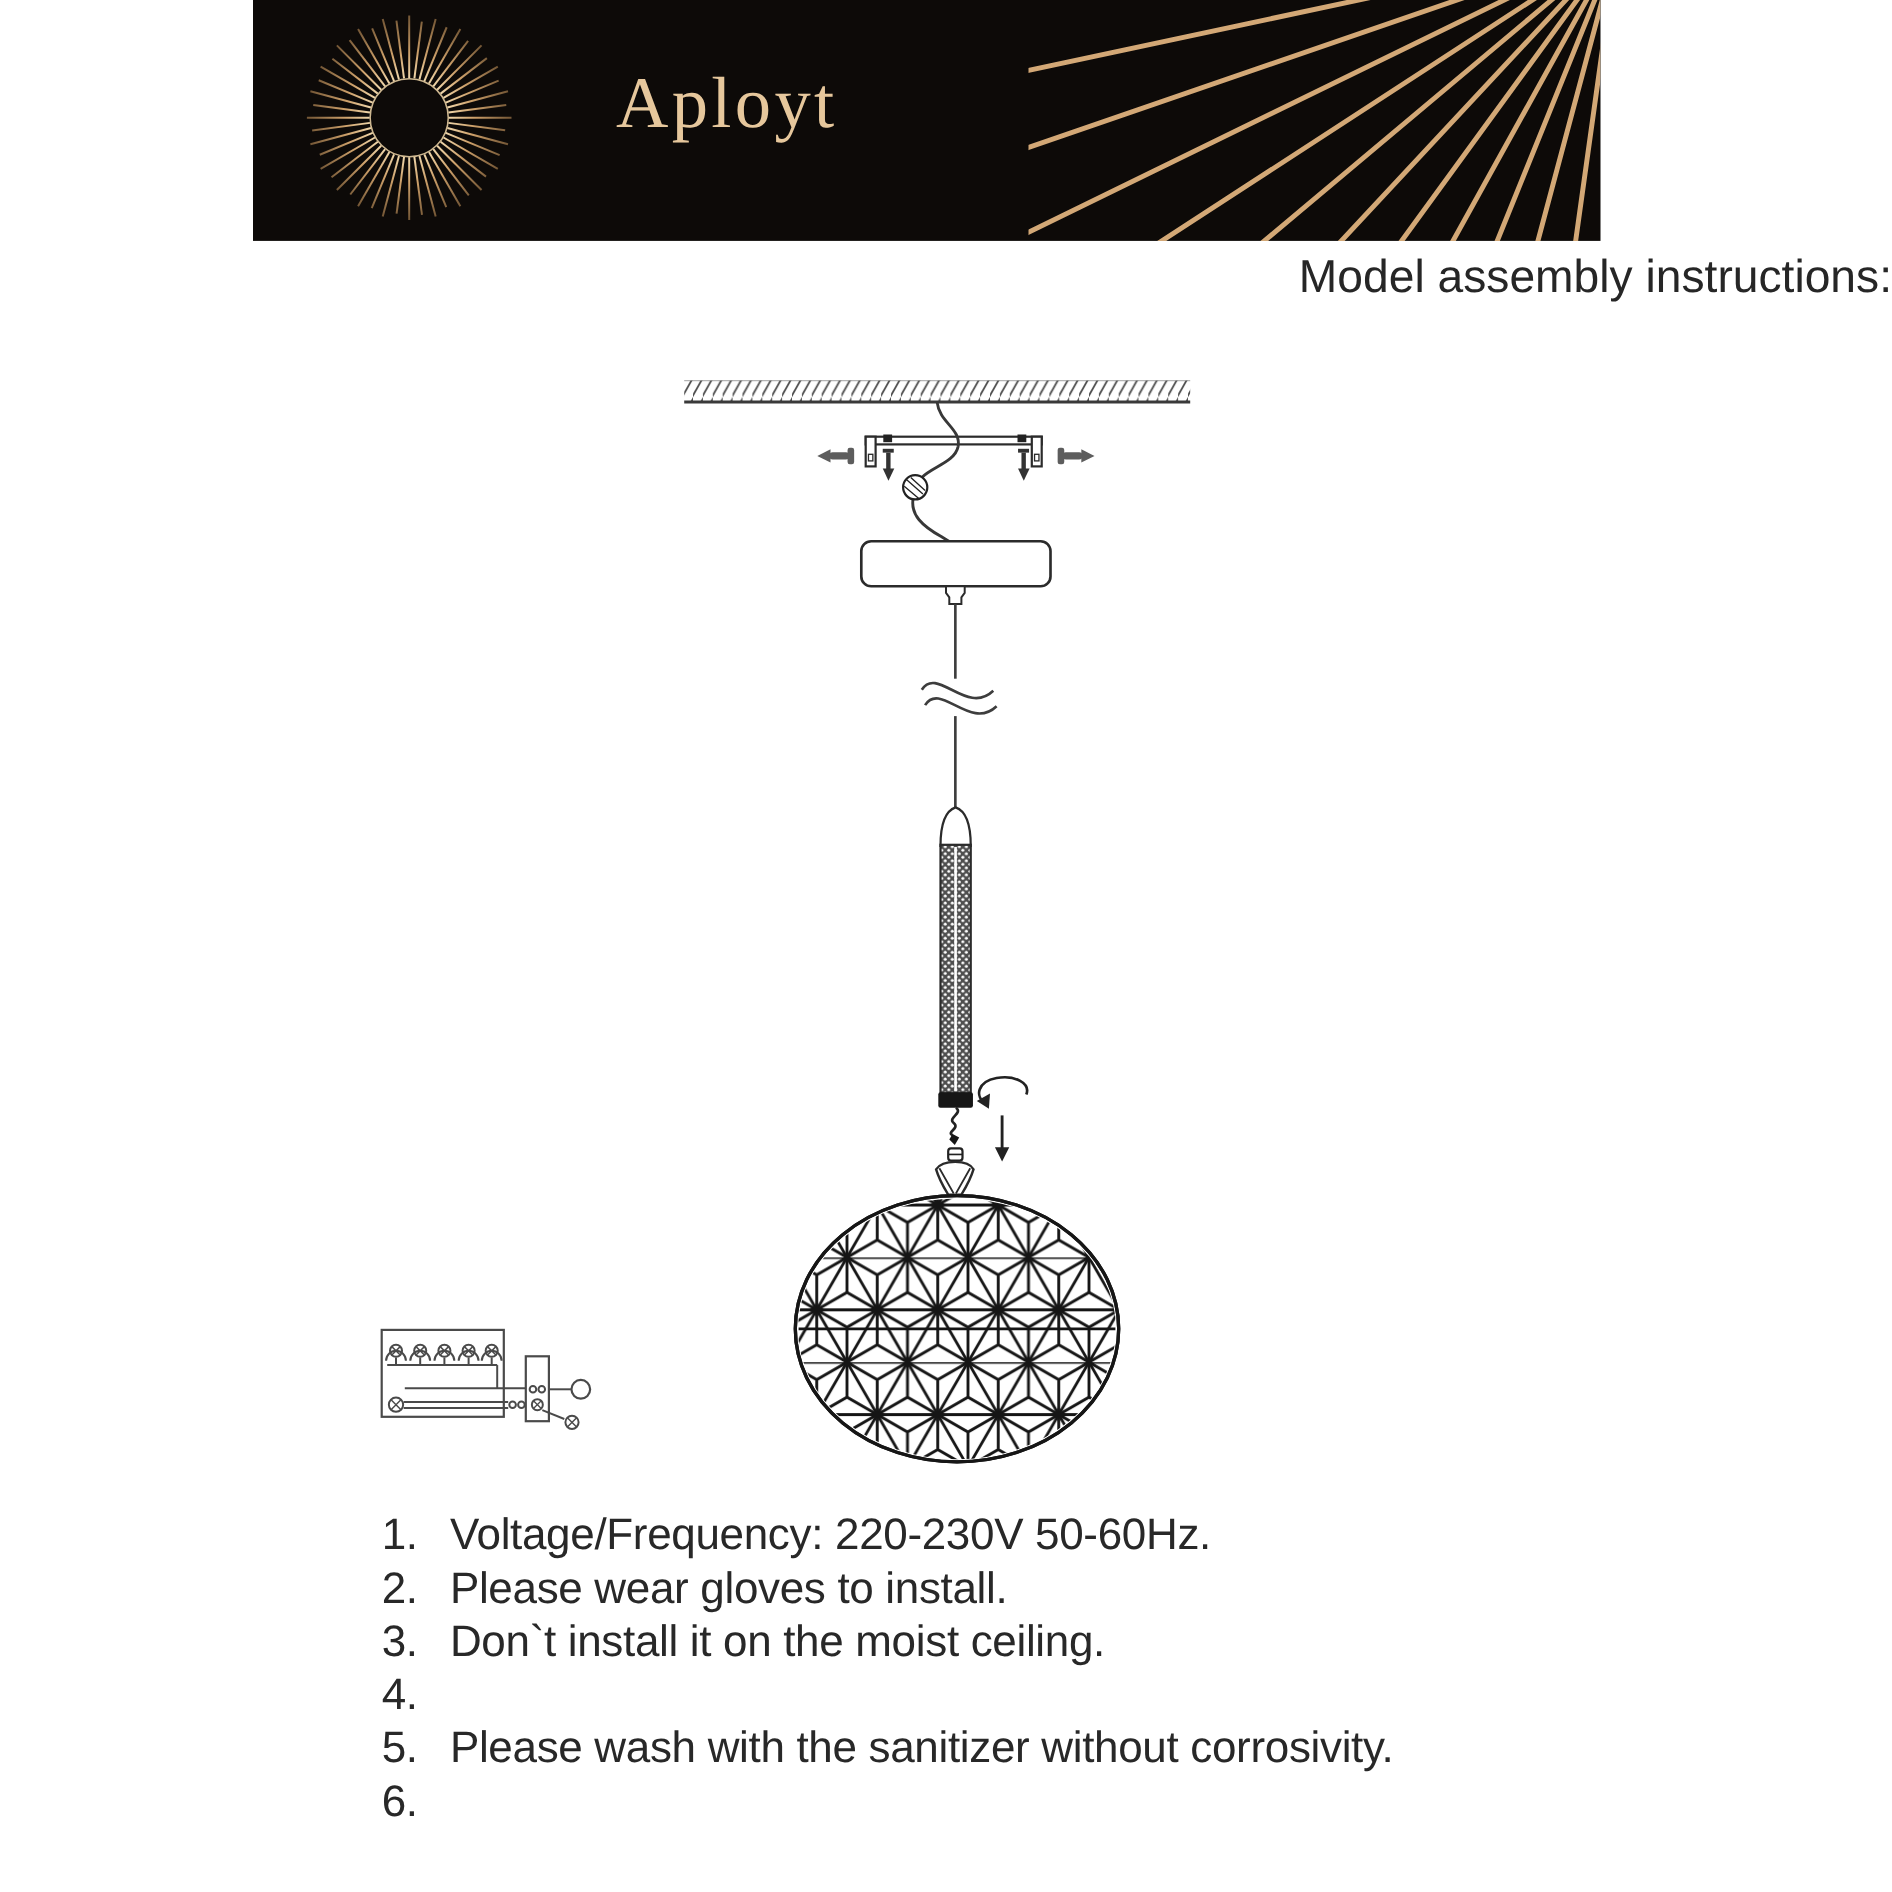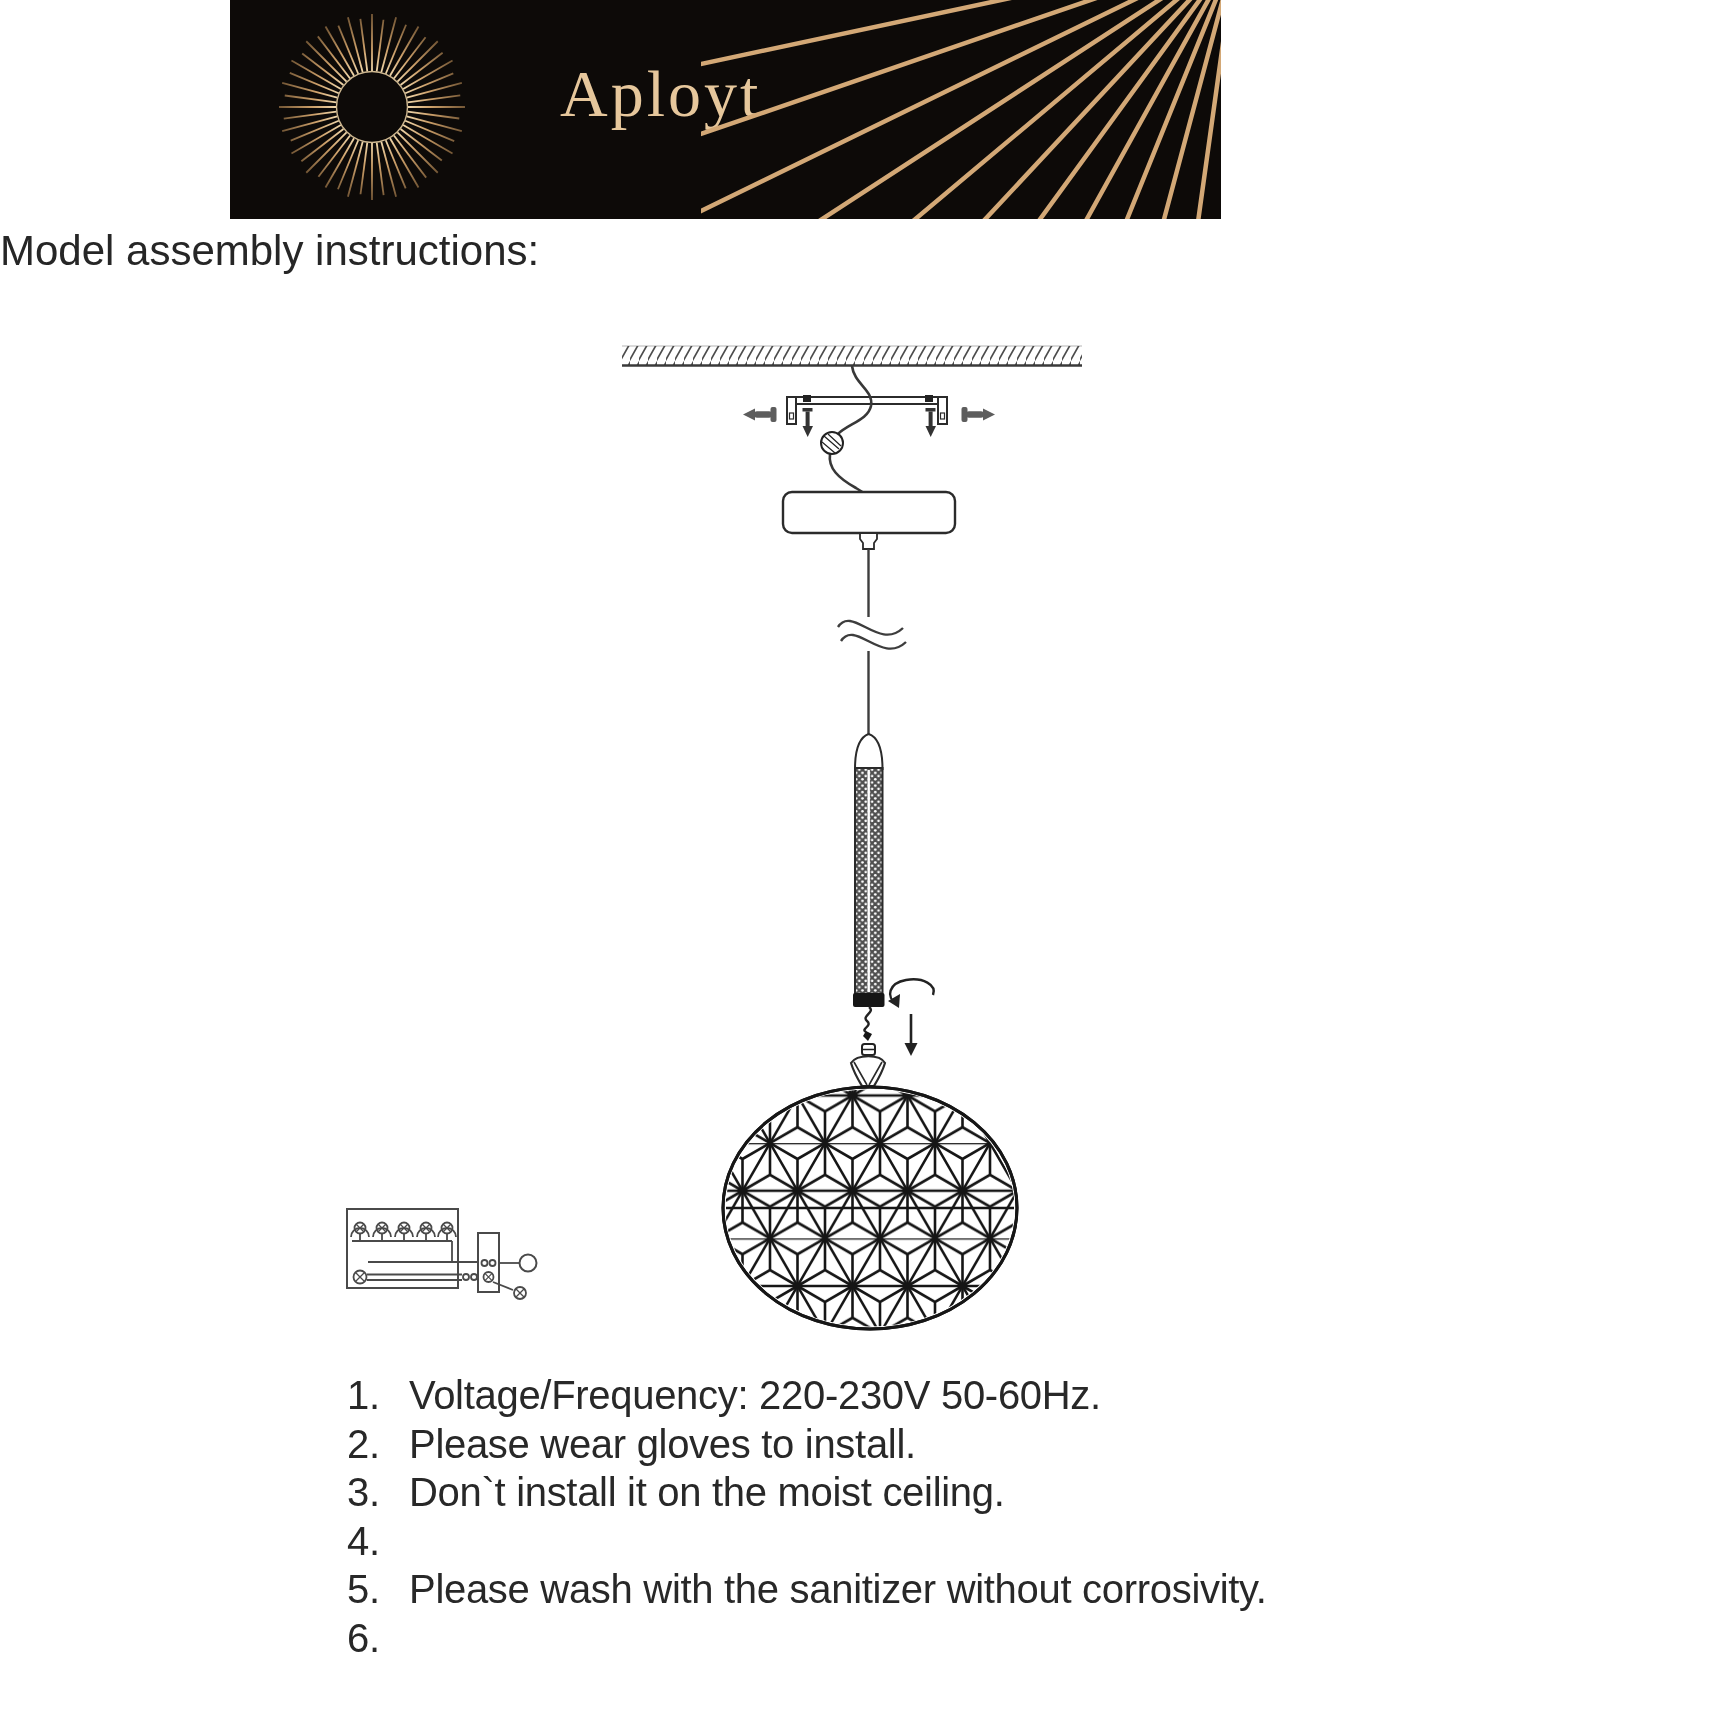--- a/index.html
+++ b/index.html
@@ -1,25 +1,25 @@
 <!DOCTYPE html>
 <html><head>
 <meta charset="utf-8">
 <style>
   html,body{margin:0;padding:0;background:#ffffff;}
   .page{position:relative;width:1720px;height:1720px;background:#ffffff;overflow:hidden;
         font-family:"Liberation Sans",sans-serif;}
   
-  .banner{position:absolute;left:230px;top:0;width:991px;height:219px;background:#0d0a08;overflow:hidden;}
+  .banner{position:absolute;left:230px;top:0;width:1225px;height:219px;background:#0d0a08;overflow:hidden;}
   .sunburst{position:absolute;left:42px;top:7px;width:200px;height:200px;}
   .brand{position:absolute;left:330px;top:56px;font-family:"Liberation Serif",serif;
          font-weight:400;font-size:66px;letter-spacing:3px;color:#e6c79c;}
   .rays{position:absolute;right:0;top:0;width:520px;height:219px;}
   
-  .title{position:absolute;left:0;top:226px;width:1720px;text-align:left;color:#262626;
+  .title{position:absolute;left:0;top:226px;width:1720px;text-align:right;color:#262626;
          font-size:42px;line-height:49px;letter-spacing:0px;}
   
   .diagram{position:absolute;left:0;top:0;width:1720px;height:1720px;}
   
   .list{position:absolute;left:347px;top:1371px;color:#282828;font-size:40px;line-height:48.5px;letter-spacing:-0.3px;}
   .row{display:flex;}
   .row .num{width:62px;flex:0 0 62px;}
 </style>
 </head>
 <body>

